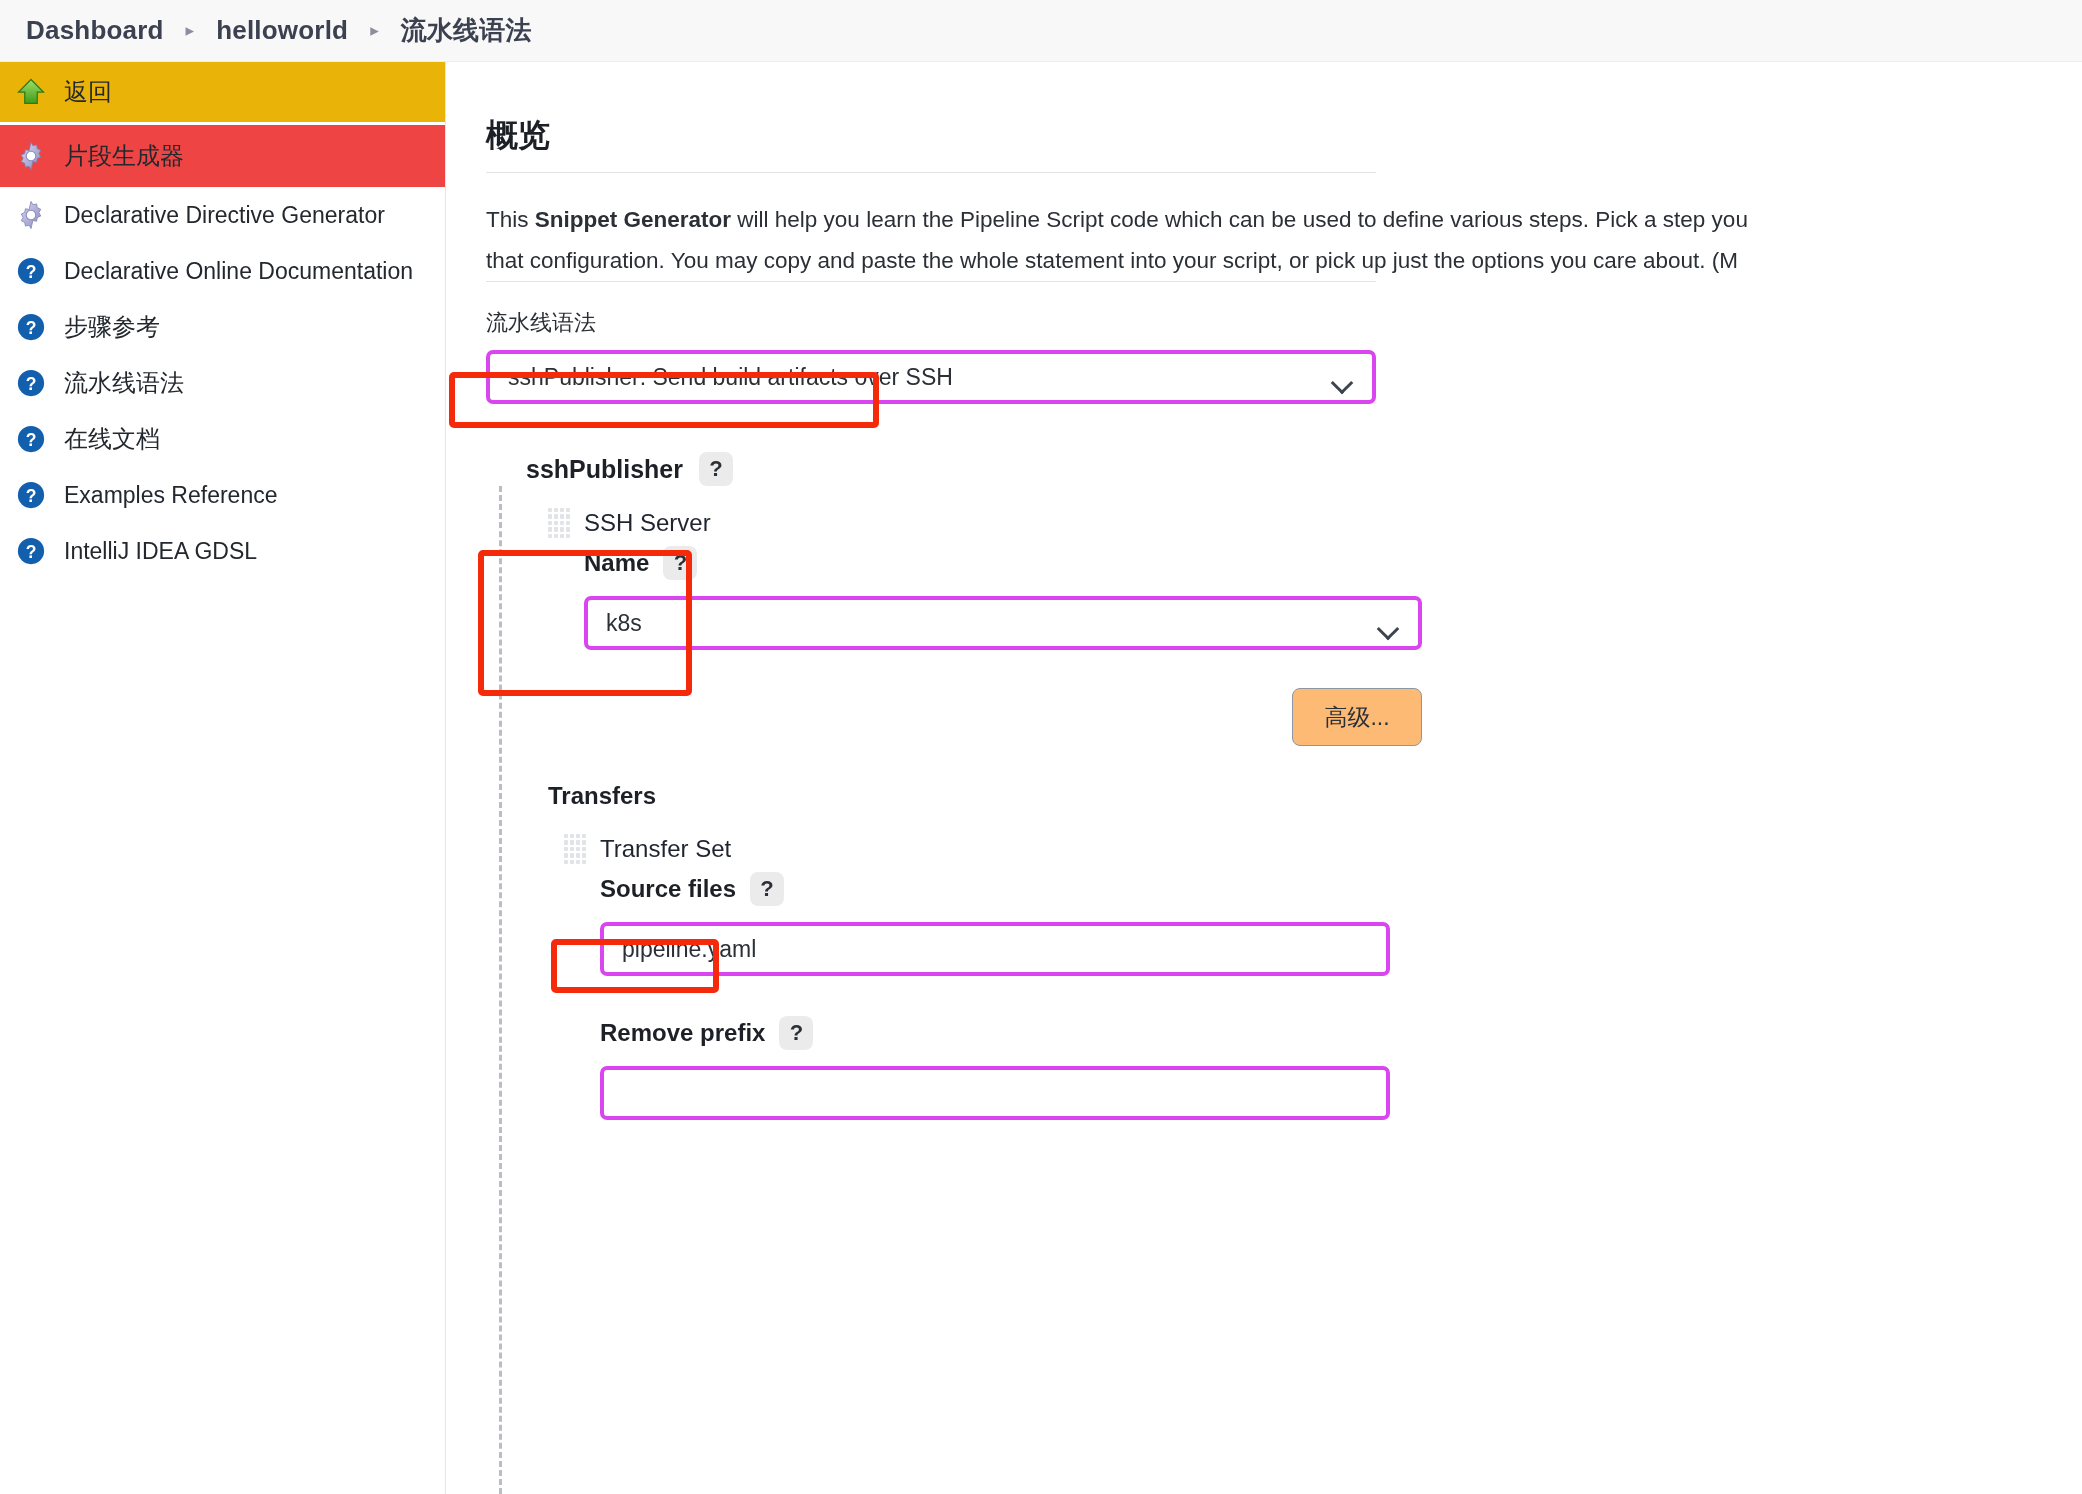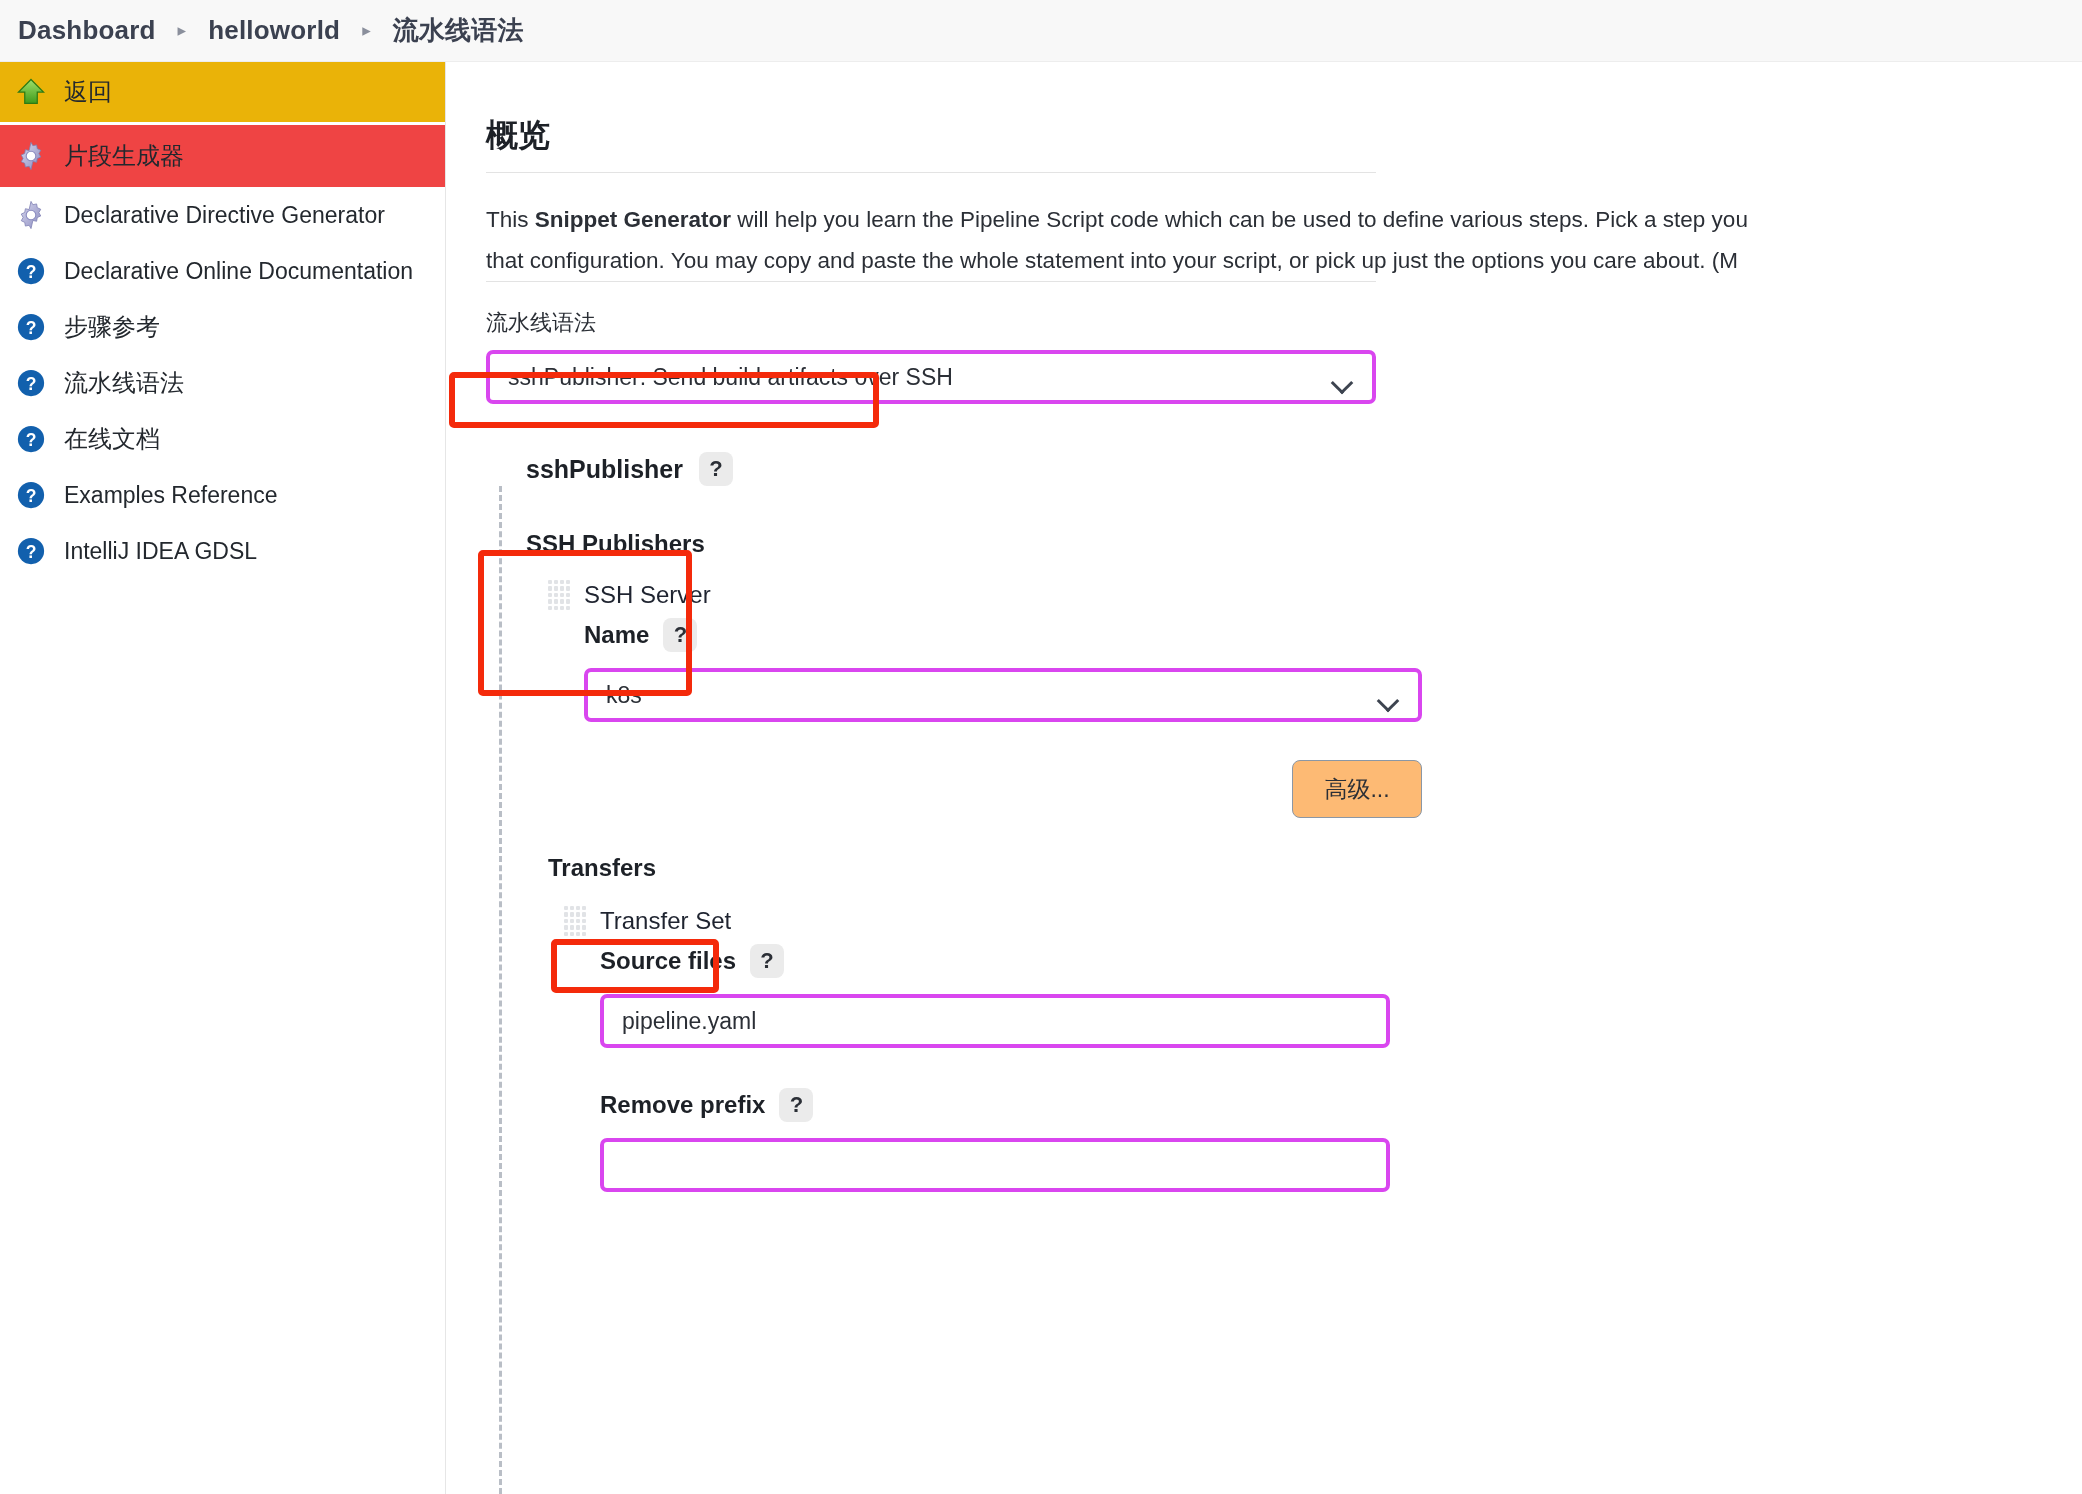--- a/index.html
+++ b/index.html
@@ -11,21 +11,21 @@
     color: #1f2430;
     overflow: hidden;
   }
 
   
   .breadcrumb-bar {
     height: 62px;
     background: #f8f8f8;
     display: flex;
     align-items: center;
-    padding-left: 18px;
+    padding-left: 26px;
     border-bottom: 1px solid #ededed;
   }
   .crumb {
     font-size: 26px;
     font-weight: bold;
     color: #3b4150;
     letter-spacing: .2px;
     white-space: nowrap;
   }
   .crumb-sep {
@@ -322,21 +322,20 @@
 
     <div class="rail"></div>
 
     <div class="group" style="margin-top:48px;">
 
       <div class="grp-head">
         <span>sshPublisher</span>
         <span class="help">?</span>
       </div>
 
-      <div class="sub-head" style="margin-top:44px;">SSH Publishers</div>
 
       <div style="margin-top:22px; margin-left:22px;">
         <div class="row-inline">
           <span class="drag">
             <i></i>
               <i></i>
               <i></i>
               <i></i>
               <i></i>
               <i></i>

